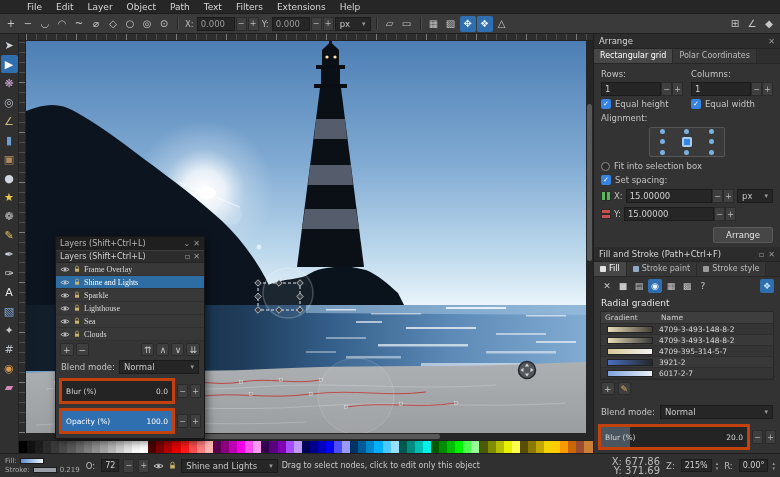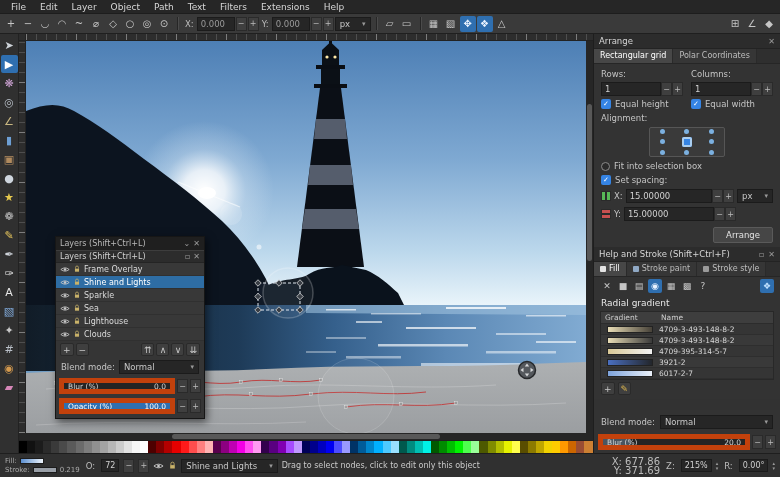--- a/index.html
+++ b/index.html
@@ -1,21 +1,21 @@
 <!DOCTYPE html>
 <html><head>
 <meta charset="utf-8">
 <style>
   * { box-sizing: border-box; margin: 0; padding: 0; }
   html,body { width:780px; height:477px; overflow:hidden; }
   body { font-family:"DejaVu Sans", sans-serif; font-size:9px; color:#cfcfcf; background:#333; }
   .app { position:relative; width:780px; height:477px; background:#333; overflow:hidden; }
 
   
-  .menubar { height:14px; background:#262626; display:flex; align-items:center; padding-left:4px; border-bottom:1px solid #1d1d1d; }
+  .menubar { height:14px; background:#262626; display:flex; align-items:center; padding-left:20px; border-bottom:1px solid #1d1d1d; }
   .menu-item { padding:1px 7px; font-size:9px; color:#d8d8d8; cursor:default; }
 
   
   .cmdbar { height:20px; background:#3a3a3a; border-bottom:1px solid #1f1f1f; display:flex; align-items:center; gap:1px; padding:0 3px; }
   .tbtn { width:16px; height:16px; display:flex; align-items:center; justify-content:center; color:#c6c6c6; font-size:10px; border-radius:2px; flex:none; }
   .tbtn.small { width:14px; height:14px; font-size:9px; }
   .tbtn.pressed { background:#2f6fb0; color:#eaf3ff; }
   .tbtn.accent { background:#2f6fb0; color:#bfe0ff; }
   .sep { width:1px; height:13px; background:#262626; box-shadow:1px 0 0 #4b4b4b; margin:0 4px; flex:none; }
   .lbl { font-size:8.5px; color:#bdbdbd; margin:0 2px; }
@@ -86,31 +86,31 @@
   .gh-name { flex:1; padding:1px 2px; }
   .grad-row { display:flex; align-items:center; height:11px; background:#353535; border-bottom:1px solid #2e2e2e; }
   .grad-row.alt { background:#393939; }
   .grad-swatch { width:46px; height:7px; margin:0 6px; border:1px solid #222; flex:none; }
   .grad-name { font-size:7.5px; color:#d8d8d8; white-space:nowrap; overflow:hidden; }
   .list-actions { display:flex; gap:3px; padding:2px 7px; flex:none; }
   .mini-btn { min-width:13px; height:13px; background:#3f3f3f; border:1px solid #2a2a2a; border-radius:2px; color:#c9c9c9; font-size:9px; display:flex; align-items:center; justify-content:center; padding:0 2px; }
 
   .blend-row { display:flex; align-items:center; gap:5px; padding:3px 7px; flex:none; }
   .slider-row { display:flex; align-items:center; gap:2px; padding:2px 4px 3px; flex:none; }
-  .slider { flex:1; height:16px; background:#242424; border:5px solid #c2410c; position:relative; overflow:hidden;padding-left:26px; }
+  .slider { flex:1; height:26px; background:#242424; border:3px solid #c2410c; position:relative; overflow:hidden;padding-left:26px; }
   .slider .fillbar { position:absolute; left:0; top:0; bottom:0; background:#2f6fb0; }
   .slider .s-lbl, .slider .s-val { position:absolute; top:0; height:100%; display:flex; align-items:center; font-size:7.5px; color:#d6d6d6; }
   .slider .s-lbl { left:4px; }
   .slider .s-val { right:4px; }
 
   
   .layers-dlg { position:absolute; left:55px; top:236px; width:150px; background:#353535; border:1px solid #161616; box-shadow:2px 3px 8px rgba(0,0,0,.55); z-index:6; }
   .dlg-title { height:13px; background:#1f1f1f; display:flex; align-items:center; padding:0 4px; font-size:8px; color:#b9b9b9; gap:3px; }
   .inner-head { height:13px; background:#2c2c2c; border-top:1px solid #3d3d3d; border-bottom:1px solid #242424; display:flex; align-items:center; padding:0 4px; font-size:8px; color:#d2d2d2; gap:3px; }
-  .layers-list { background:#22c55e; }
+  .layers-list { background:#22c55e;font-family:Liberation Serif, serif; }
   .layer-row { height:13px; display:flex; align-items:center; gap:3px; padding:0 4px; background:#383838; border-bottom:1px solid #303030; font-size:8px; color:#dcdcdc; }
   .layer-row.selected { background:#2e6da4; color:#fff; }
   .licon { display:flex; align-items:center; flex:none; }
   .lname { white-space:nowrap; overflow:hidden; }
   .layers-actions { display:flex; align-items:center; gap:2px; padding:2px 4px; }
   .layers-actions .spacer { flex:1; }
   .dlg-blend { display:flex; align-items:center; gap:4px; padding:2px 5px; }
   .dlg-slider-row { display:flex; align-items:center; gap:2px; padding:2px 3px; }
 
   
@@ -506,21 +506,21 @@
             <div class="spin-btn">+</div>
           </div>
           <div style="width:34px"></div>
         </div>
         <div style="display:flex;justify-content:flex-end;padding-top:2px">
           <div class="btn">Arrange</div>
         </div>
       </div>
 
       <div class="panel-head">
-        <span>Help and Stroke (Shift+Ctrl+F)</span>
+        <span>Fill and Stroke (Path+Ctrl+F)</span>
         <div class="flexsp"></div>
         <span class="phicon">▫</span>
         <span class="phicon">✕</span>
       </div>
       <div class="tabs">
         <div class="tab active">
           <span class="tabsq" style="background:#e4e4e4"></span>
           <span>Fill</span>
         </div>
         <div class="tab">
@@ -660,36 +660,36 @@
               <path d="M1,4 Q6,0 11,4 Q6,8 1,4 Z" fill="none" stroke="#c9c9c9"></path>
               <circle cx="6" cy="4" r="1.5" fill="#c9c9c9"></circle>
             </svg>
           </span>
           <span class="licon">
             <svg viewBox="0 0 10 11" width="8" height="8">
               <path d="M3,5 V3.4 A2,2 0 0 1 7,3.4 V5" fill="none" stroke="#c9b269"></path>
               <rect x="2.2" y="5" width="5.6" height="4.2" fill="#c9b269"></rect>
             </svg>
           </span>
-          <span class="lname">Sea</span>
+          <span class="lname">Lighthouse</span>
         </div>
         <div class="layer-row">
           <span class="licon">
             <svg viewBox="0 0 12 8" width="10" height="7">
               <path d="M1,4 Q6,0 11,4 Q6,8 1,4 Z" fill="none" stroke="#c9c9c9"></path>
               <circle cx="6" cy="4" r="1.5" fill="#c9c9c9"></circle>
             </svg>
           </span>
           <span class="licon">
             <svg viewBox="0 0 10 11" width="8" height="8">
               <path d="M3,5 V3.4 A2,2 0 0 1 7,3.4 V5" fill="none" stroke="#c9b269"></path>
               <rect x="2.2" y="5" width="5.6" height="4.2" fill="#c9b269"></rect>
             </svg>
           </span>
-          <span class="lname">Lighthouse</span>
+          <span class="lname">Sea</span>
         </div>
         <div class="layer-row">
           <span class="licon">
             <svg viewBox="0 0 12 8" width="10" height="7">
               <path d="M1,4 Q6,0 11,4 Q6,8 1,4 Z" fill="none" stroke="#c9c9c9"></path>
               <circle cx="6" cy="4" r="1.5" fill="#c9c9c9"></circle>
             </svg>
           </span>
           <span class="licon">
             <svg viewBox="0 0 10 11" width="8" height="8">

